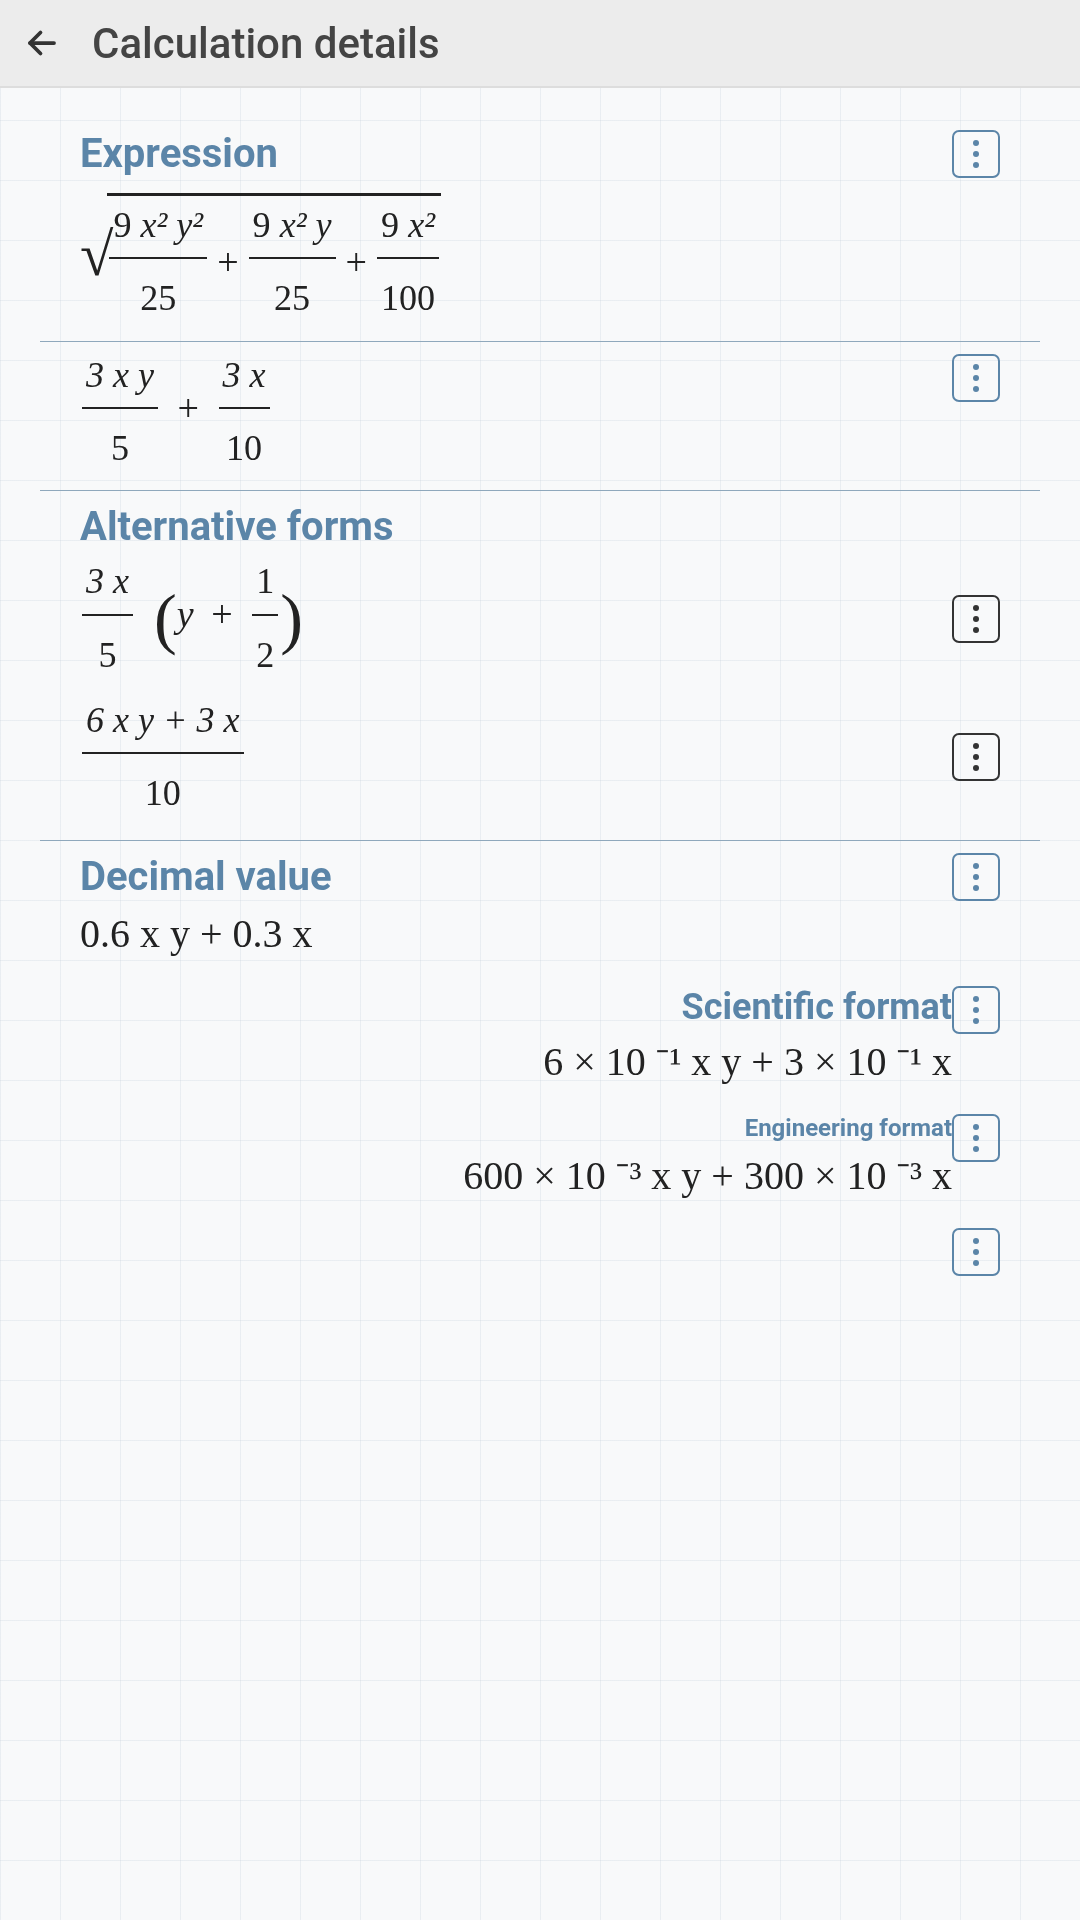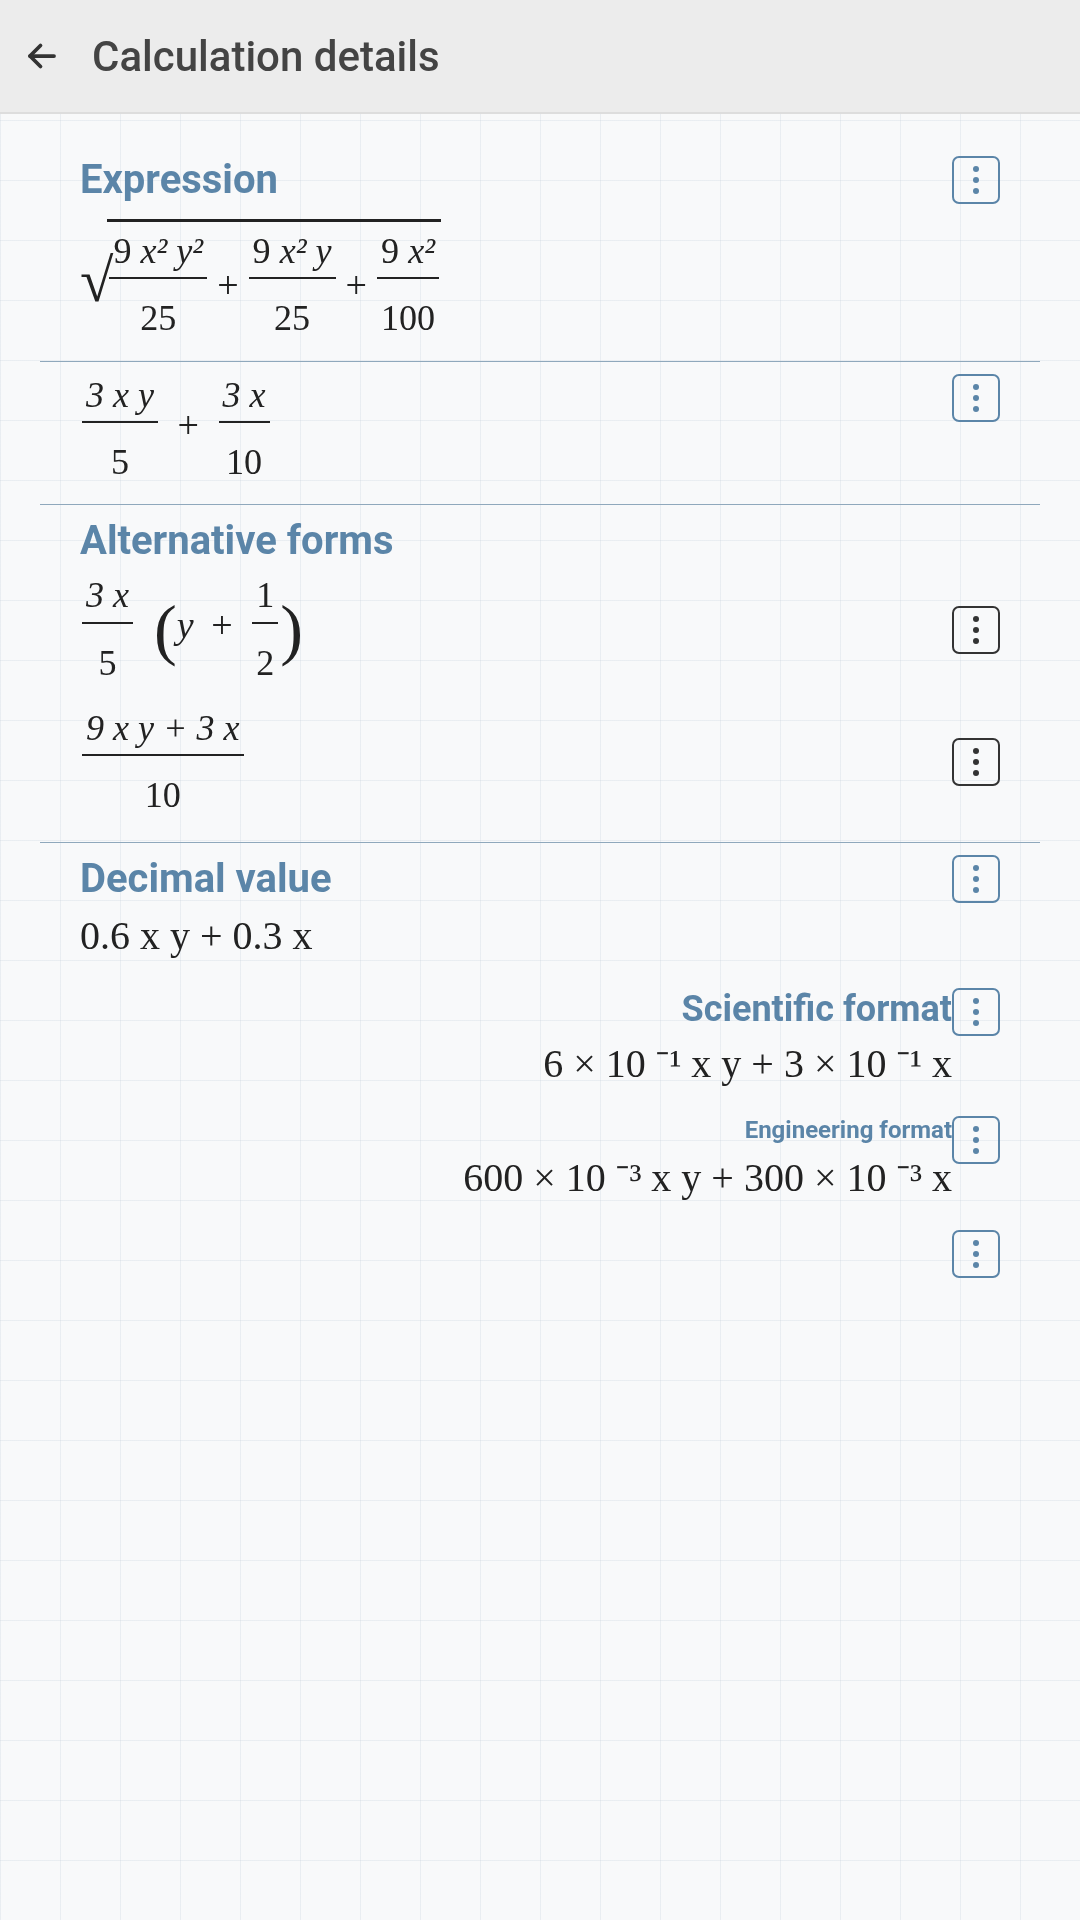--- a/index.html
+++ b/index.html
@@ -11,21 +11,21 @@
       linear-gradient(rgba(200,210,220,0.3) 1px, transparent 1px),
       linear-gradient(90deg, rgba(200,210,220,0.3) 1px, transparent 1px);
     background-size: 60px 60px;
     background-position: 0 0;
     color: #222;
   }
   .header {
     display: flex;
     align-items: center;
     background: #ececec;
-    height: 114px;
+    height: 88px;
     padding: 0 20px;
     border-bottom: 2px solid #ddd;
   }
   .back-arrow {
     width: 44px; height: 44px;
     display: flex; align-items: center; justify-content: center;
     margin-right: 28px;
     cursor: pointer;
   }
   .header-title {
@@ -66,21 +66,21 @@
     line-height: 1.2;
   }
   .frac {
     display: inline-flex;
     flex-direction: column;
     align-items: center;
     vertical-align: middle;
     font-size: 0.95em;
     margin: 0 2px;
   }
-  .frac .num { padding: 0 4px 4px 4px; border-bottom: 2.5px solid #222; }
+  .frac .num { padding: 0 4px 10px 4px; border-bottom: 2.5px solid #222; }
   .frac .den { padding: 2px 4px 0 4px; margin-top: 16px; }
   .plus { margin: 0 8px; }
   .var { font-style: italic; }
   .more-btn {
     width: 48px; height: 48px;
     border: 2.5px solid #5b85a8;
     border-radius: 7px;
     display: flex;
     flex-direction: column;
     align-items: center;
@@ -226,21 +226,21 @@
       <button class="more-btn dark">
         <span class="dot"></span>
           <span class="dot"></span>
           <span class="dot"></span>
       </button>
     </div>
 
     <div class="alt-item" style="margin-bottom:4px">
       <div class="math-wrap math">
         <span class="frac">
-          <span class="num var">9 x y + 3 x</span>
+          <span class="num var">6 x y + 3 x</span>
           <span class="den">10</span>
         </span>
       </div>
       <button class="more-btn dark">
         <span class="dot"></span>
           <span class="dot"></span>
           <span class="dot"></span>
       </button>
     </div>
   </div>

